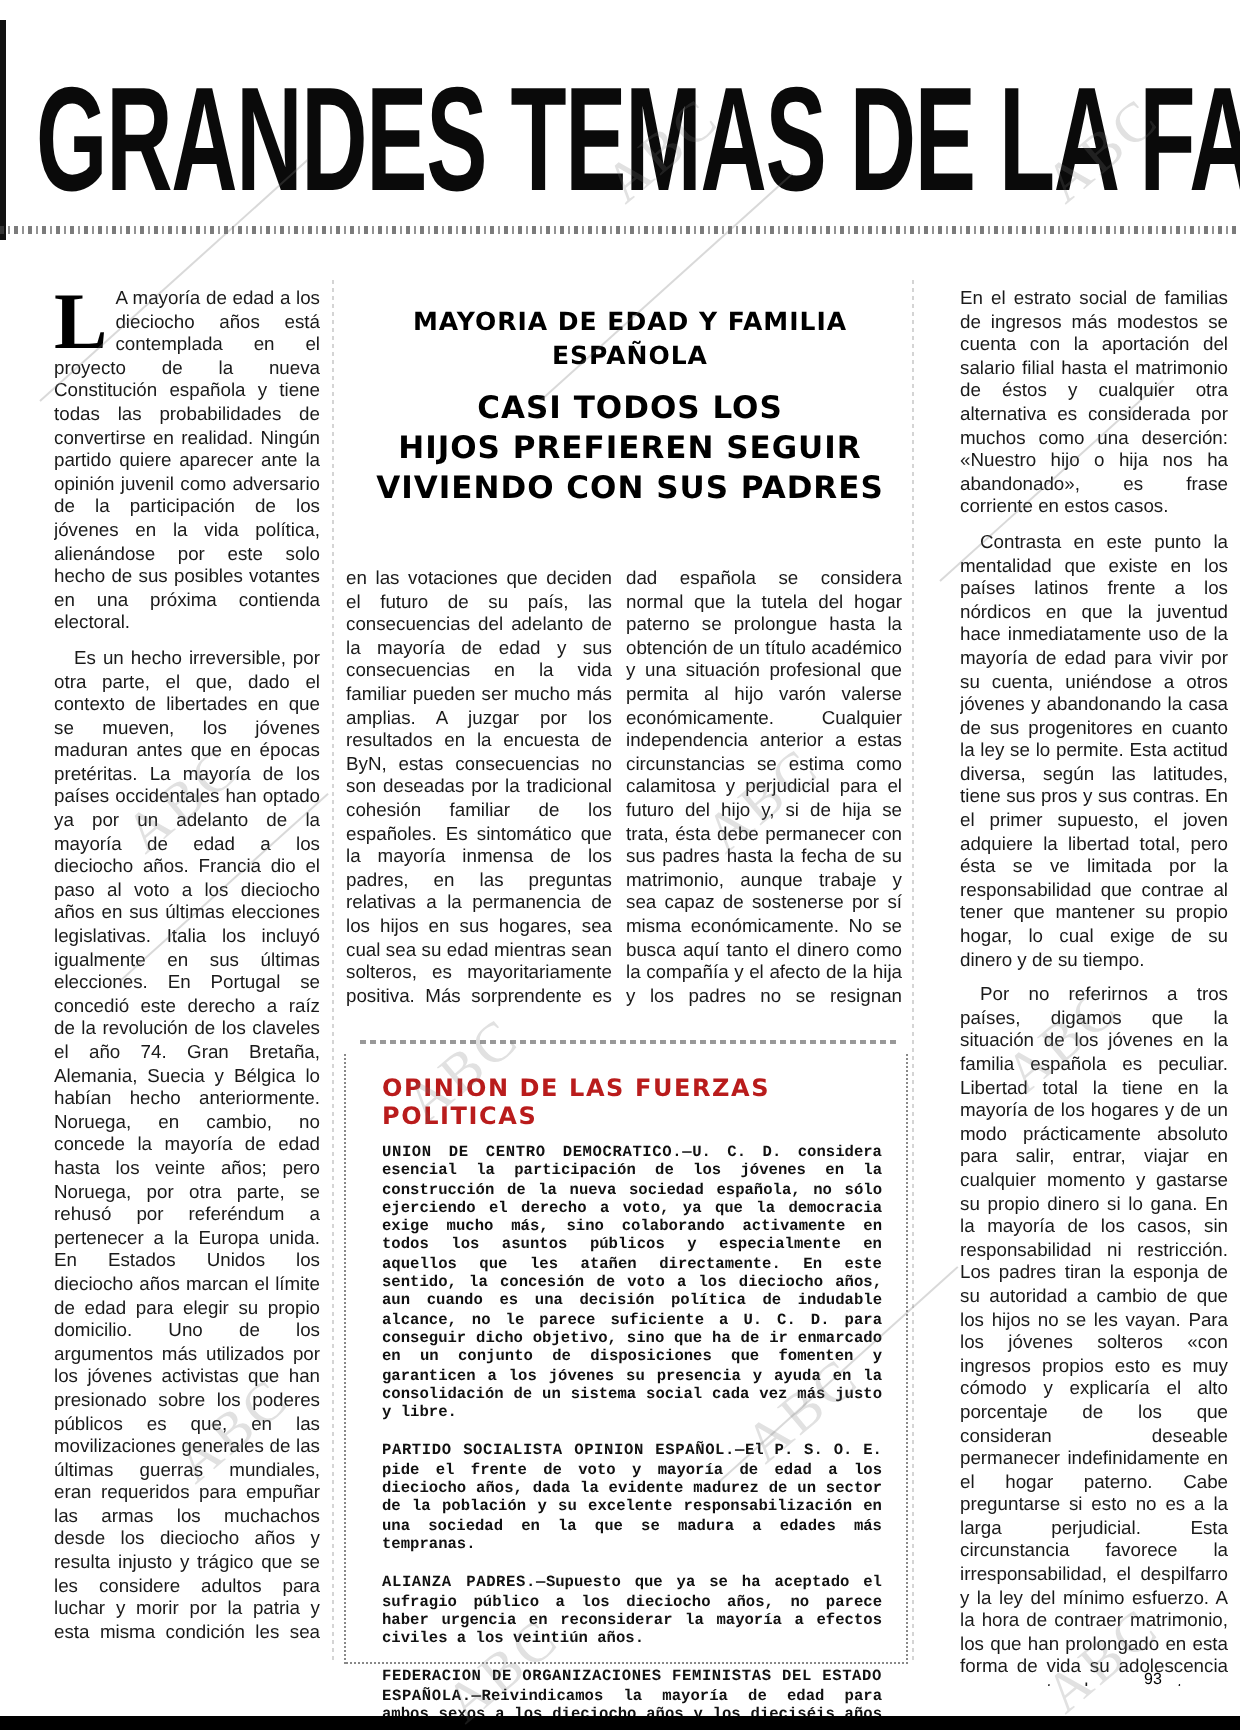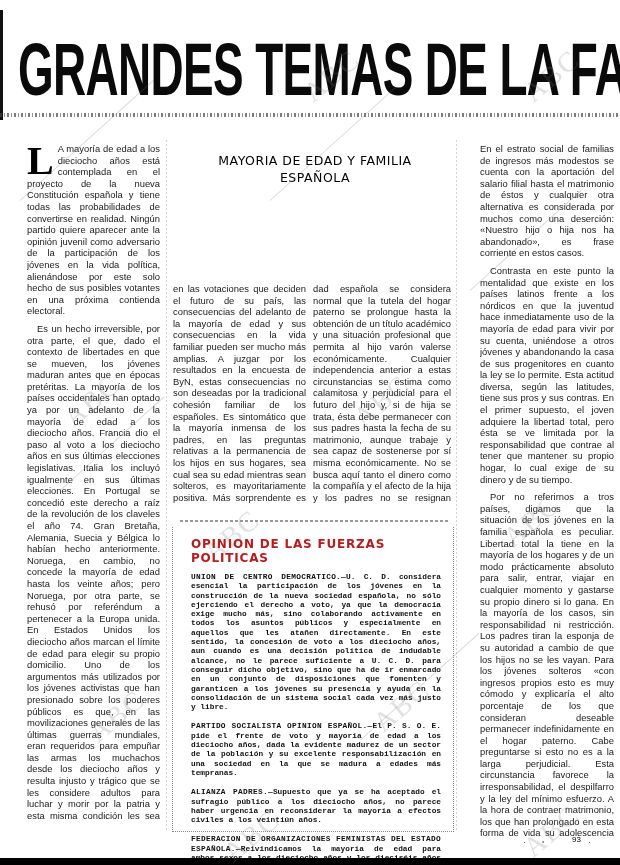--- a/index.html
+++ b/index.html
@@ -25,21 +25,21 @@
     .col p { margin-bottom: 6px; text-indent: 10px; }
     .col p.first { text-indent: 0; }
 
     .col-1 { left: 27px; top: 143px; width: 133px; height: 680px; overflow: hidden; }
     .col-2 { left: 173px; top: 283px; width: 133px; height: 222px; overflow: hidden; }
     .col-3 { left: 313px; top: 283px; width: 138px; height: 222px; overflow: hidden; }
     .col-4 { left: 480px; top: 143px; width: 134px; height: 700px; overflow: hidden; }
 
     .dropcap { float: left; font-family: "Liberation Serif", serif; font-weight: 700; font-size: 40px; line-height: 32px; margin: 2px 4px 0 0; color: #000; }
 
-    .subhead { position: absolute; left: 175px; top: 152px; width: 280px; text-align: center; font-family: "DejaVu Sans", sans-serif; font-weight: 400; color: #000; }
+    .subhead { position: absolute; left: 175px; top: 152px; width: 280px; text-align: center; font-family: "DejaVu Sans", sans-serif; font-weight: 700; color: #000; }
     .subhead .kicker { font-size: 12.5px; line-height: 17px; letter-spacing: .5px; }
     .subhead .headline { margin-top: 8px; font-size: 15.5px; line-height: 20px; letter-spacing: .5px; }
 
     .box-rule-top { position: absolute; left: 180px; top: 520px; width: 268px; height: 2px;
       background: repeating-linear-gradient(90deg, #555 0 3px, transparent 3px 5px); opacity: .6; }
     .opinion-box { position: absolute; left: 172px; top: 527px; width: 282px; height: 305px; border-left: 1px dotted #888; border-right: 1px dotted #888; border-bottom: 1px dotted #888; padding: 6px 8px; }
     .opinion-title { font-family: "DejaVu Sans", sans-serif; font-weight: 700; font-size: 12px; letter-spacing: .8px; margin: 4px 0 8px 10px; color: #b91c1c; }
     .opinion-item { font-family: Liberation Mono, monospace; font-size: 7.8px; line-height: 9.3px; text-align: justify; margin: 0 4px 10px 10px; color: #111; font-weight: 700; }
     .opinion-item .party { font-weight: 900; letter-spacing: .3px; }
 
@@ -55,20 +55,25 @@
 
 <div class="left-rule"></div>
 
 <h1 class="masthead">GRANDES TEMAS DE LA FAMILIA</h1>
 <div class="dotted-rule"></div>
 
 <div class="subhead">
   <div class="kicker">
     <div>MAYORIA DE EDAD Y FAMILIA</div>
     <div>ESPAÑOLA</div>
+  </div>
+  <div class="headline">
+    <div>CASI TODOS LOS</div>
+    <div>HIJOS PREFIEREN SEGUIR</div>
+    <div>VIVIENDO CON SUS PADRES</div>
   </div>
 </div>
 
 <div class="col col-1">
   <p class="first"><span class="dropcap">L</span><span>A mayoría de edad a los dieciocho años está contemplada en el proyecto de la nueva Constitución española y tiene todas las probabilidades de convertirse en realidad. Ningún partido quiere aparecer ante la opinión juvenil como adversario de la participación de los jóvenes en la vida política, alienándose por este solo hecho de sus posibles votantes en una próxima contienda electoral.</span></p>
   <p>Es un hecho irreversible, por otra parte, el que, dado el contexto de libertades en que se mueven, los jóvenes maduran antes que en épocas pretéritas. La mayoría de los países occidentales han optado ya por un adelanto de la mayoría de edad a los dieciocho años. Francia dio el paso al voto a los dieciocho años en sus últimas elecciones legislativas. Italia los incluyó igualmente en sus últimas elecciones. En Portugal se concedió este derecho a raíz de la revolución de los claveles el año 74. Gran Bretaña, Alemania, Suecia y Bélgica lo habían hecho anteriormente. Noruega, en cambio, no concede la mayoría de edad hasta los veinte años; pero Noruega, por otra parte, se rehusó por referéndum a pertenecer a la Europa unida. En Estados Unidos los dieciocho años marcan el límite de edad para elegir su propio domicilio. Uno de los argumentos más utilizados por los jóvenes activistas que han presionado sobre los poderes públicos es que, en las movilizaciones generales de las últimas guerras mundiales, eran requeridos para empuñar las armas los muchachos desde los dieciocho años y resulta injusto y trágico que se les considere adultos para luchar y morir por la patria y esta misma condición les sea negada a la hora de votar o de decidir sobre su futuro. Argumento éste difícil de rebatir.</p>
 
 </div>
 
 <div class="col-sep" style="left:166px; top:140px; height:690px;"></div>

